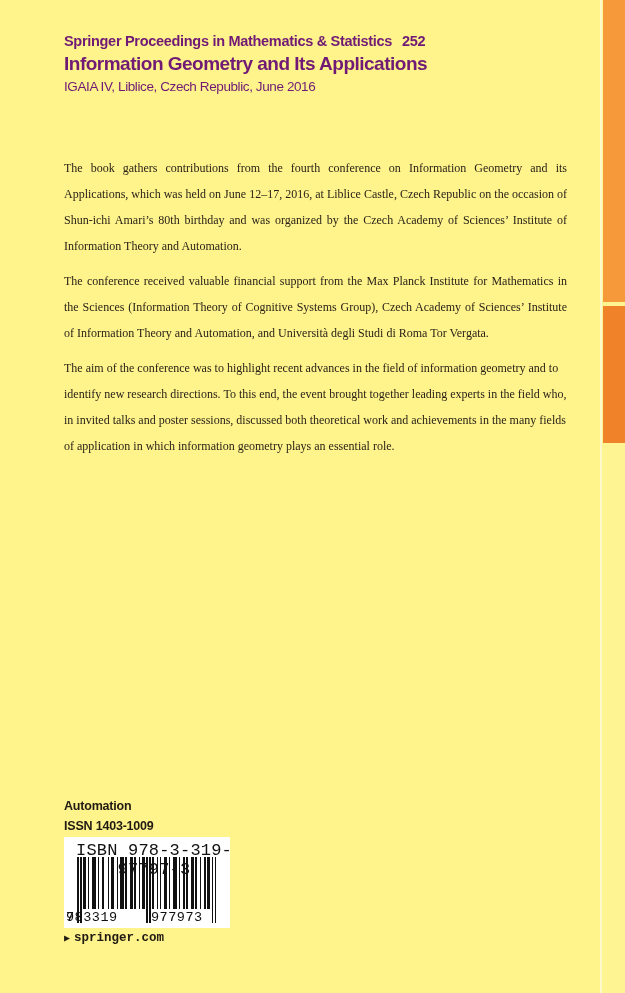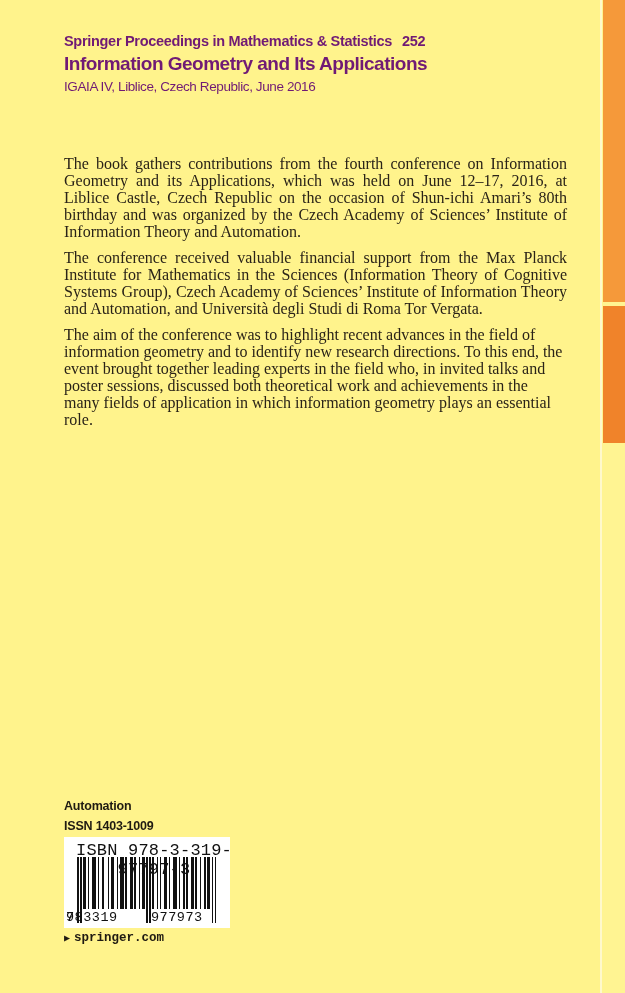--- a/index.html
+++ b/index.html
@@ -38,21 +38,21 @@
   .title {
     font-family: "Liberation Sans", sans-serif; font-weight: bold;
     font-size: 19px; letter-spacing: -0.5px; line-height: 24px; margin-top: 1px;
   }
   .subtitle {
     font-family: "Liberation Sans", sans-serif;
     font-size: 13.5px; letter-spacing: -0.4px; line-height: 20px; margin-top: 1px;
   }
   .body {
     position: absolute; left: 64px; top: 155px; width: 503px;
-    color: #2a2318; font-size: 16px; line-height: 17px;
+    color: #2a2318; font-size: 12px; line-height: 26px;
     text-align: justify;
   }
   .body p { margin: 0 0 9px 0; }
   .body p.last { text-align: left; }
   .meta {
     position: absolute; left: 64px; top: 796px;
     font-family: "Liberation Sans", sans-serif; font-weight: bold;
     font-size: 12.5px; color: #1f1a12; line-height: 20px; letter-spacing: -0.2px;
   }
   .barcode-box {

